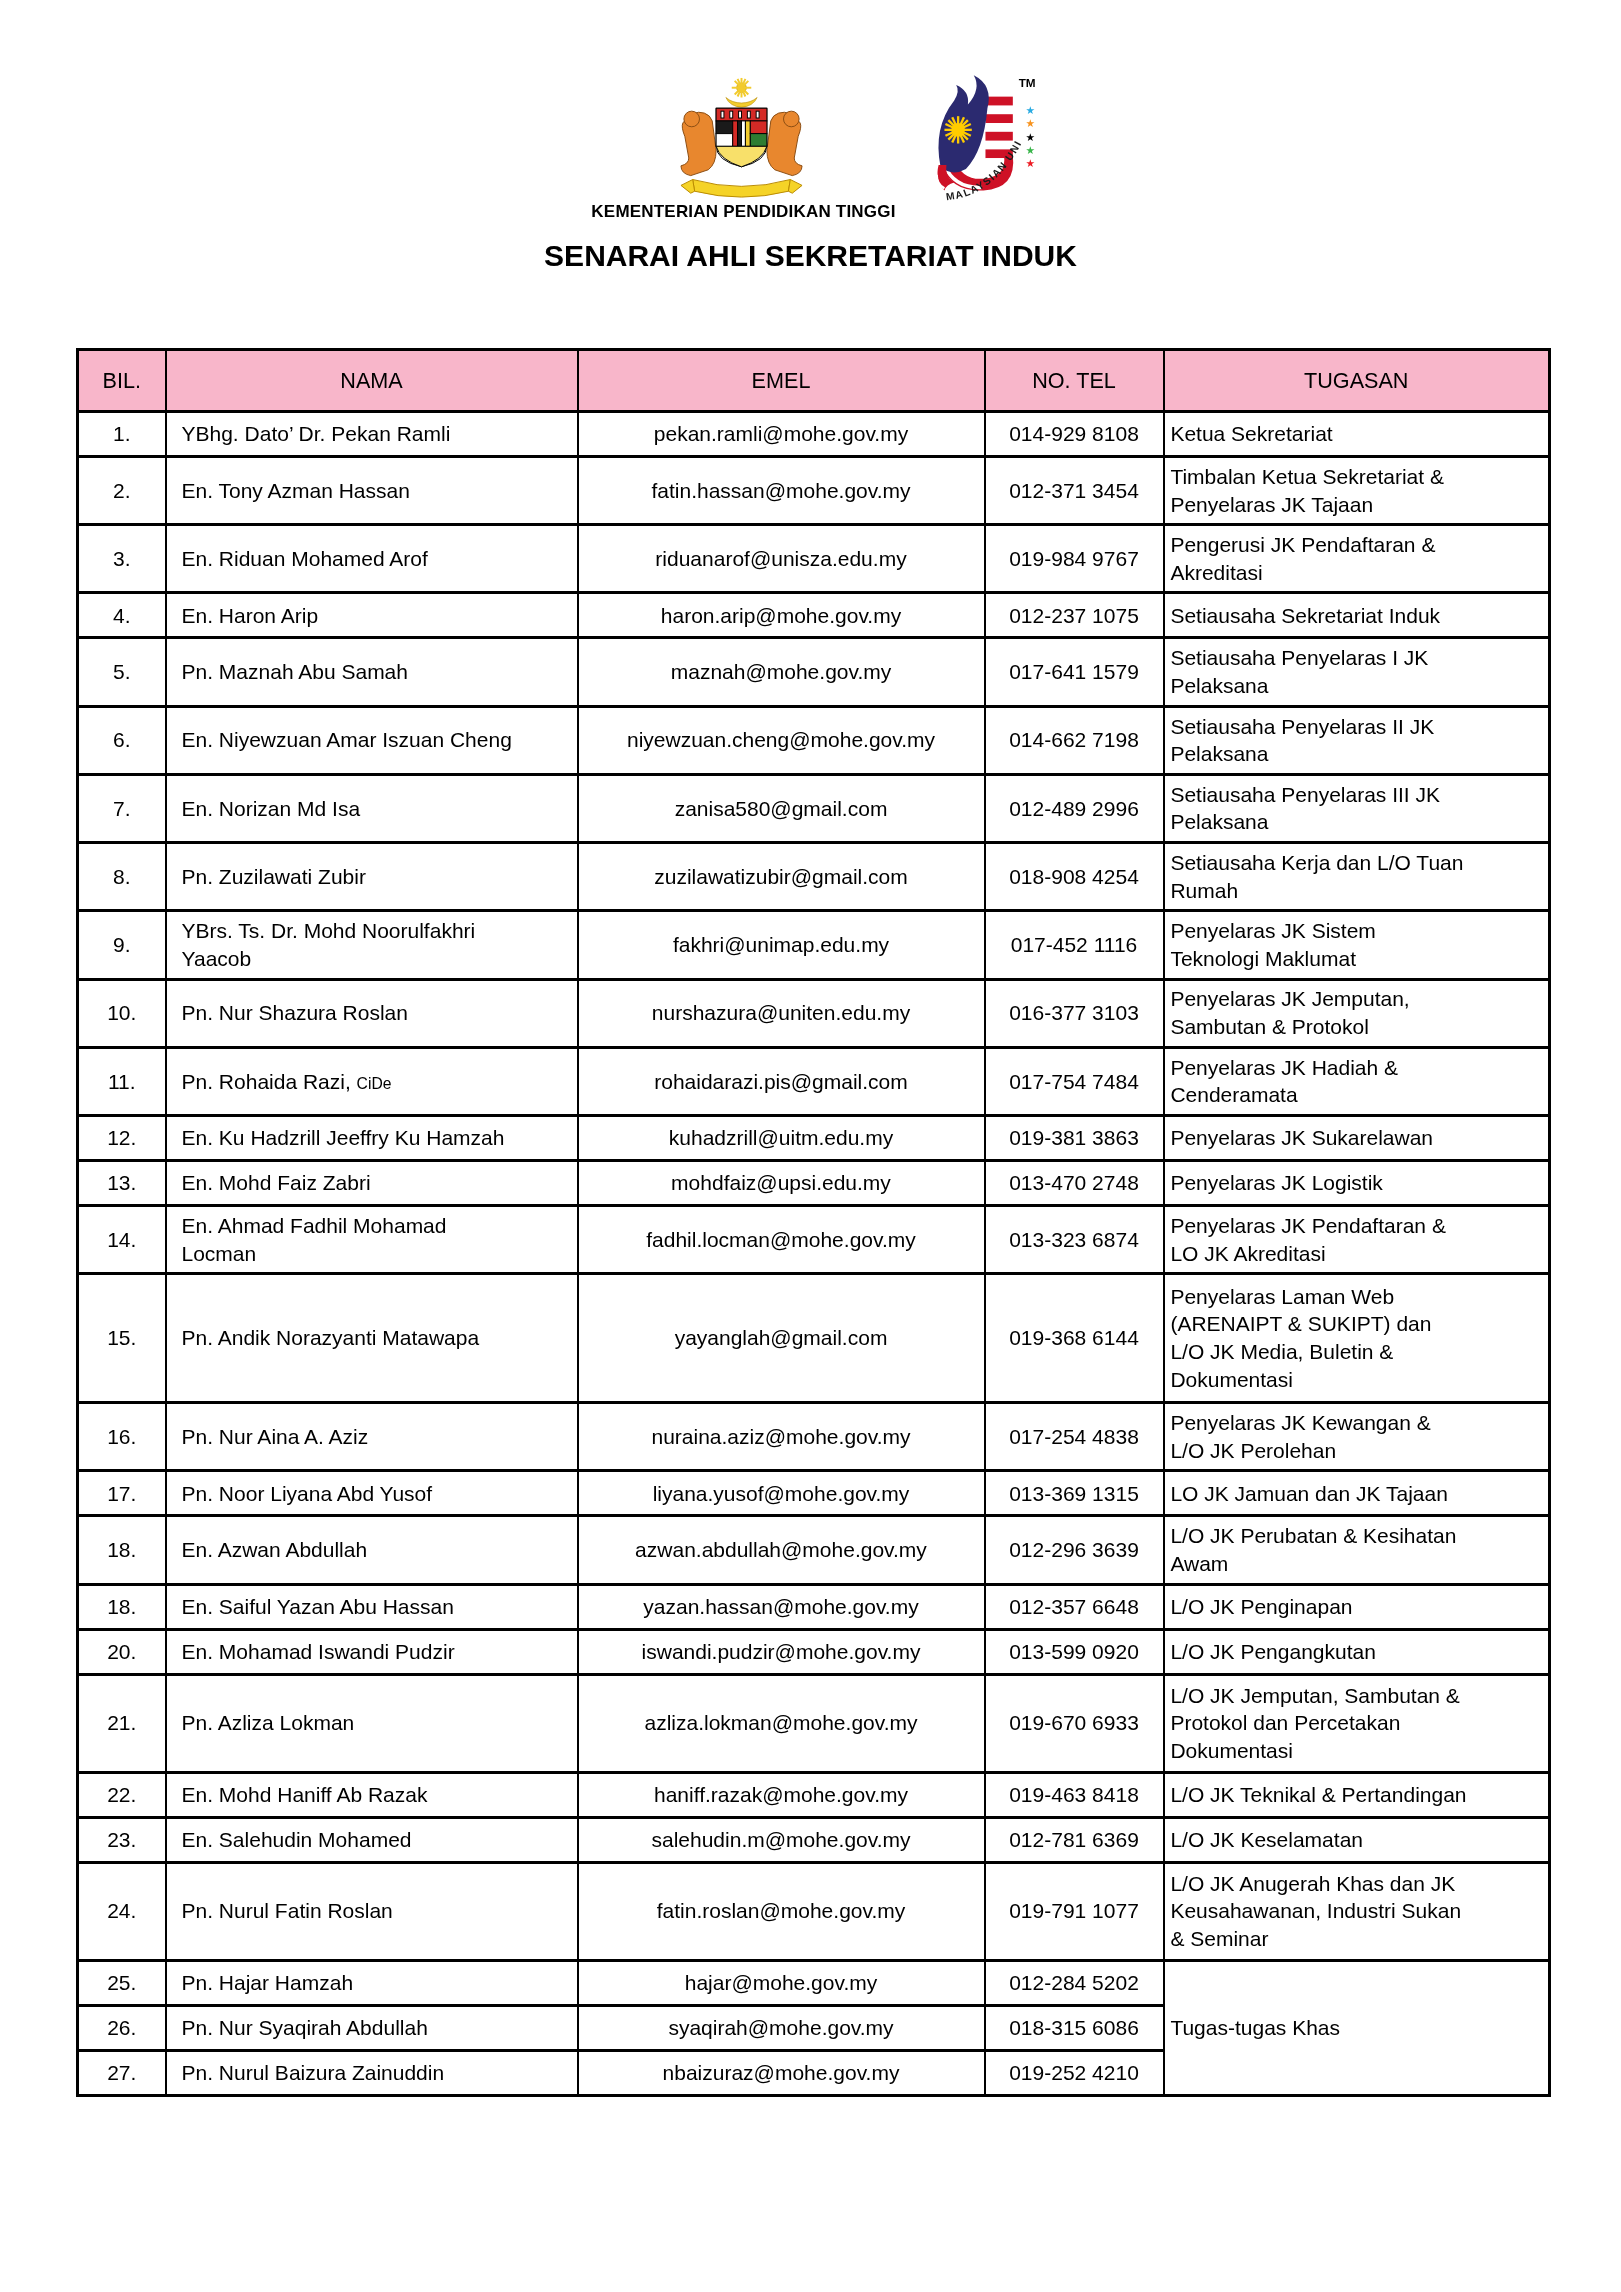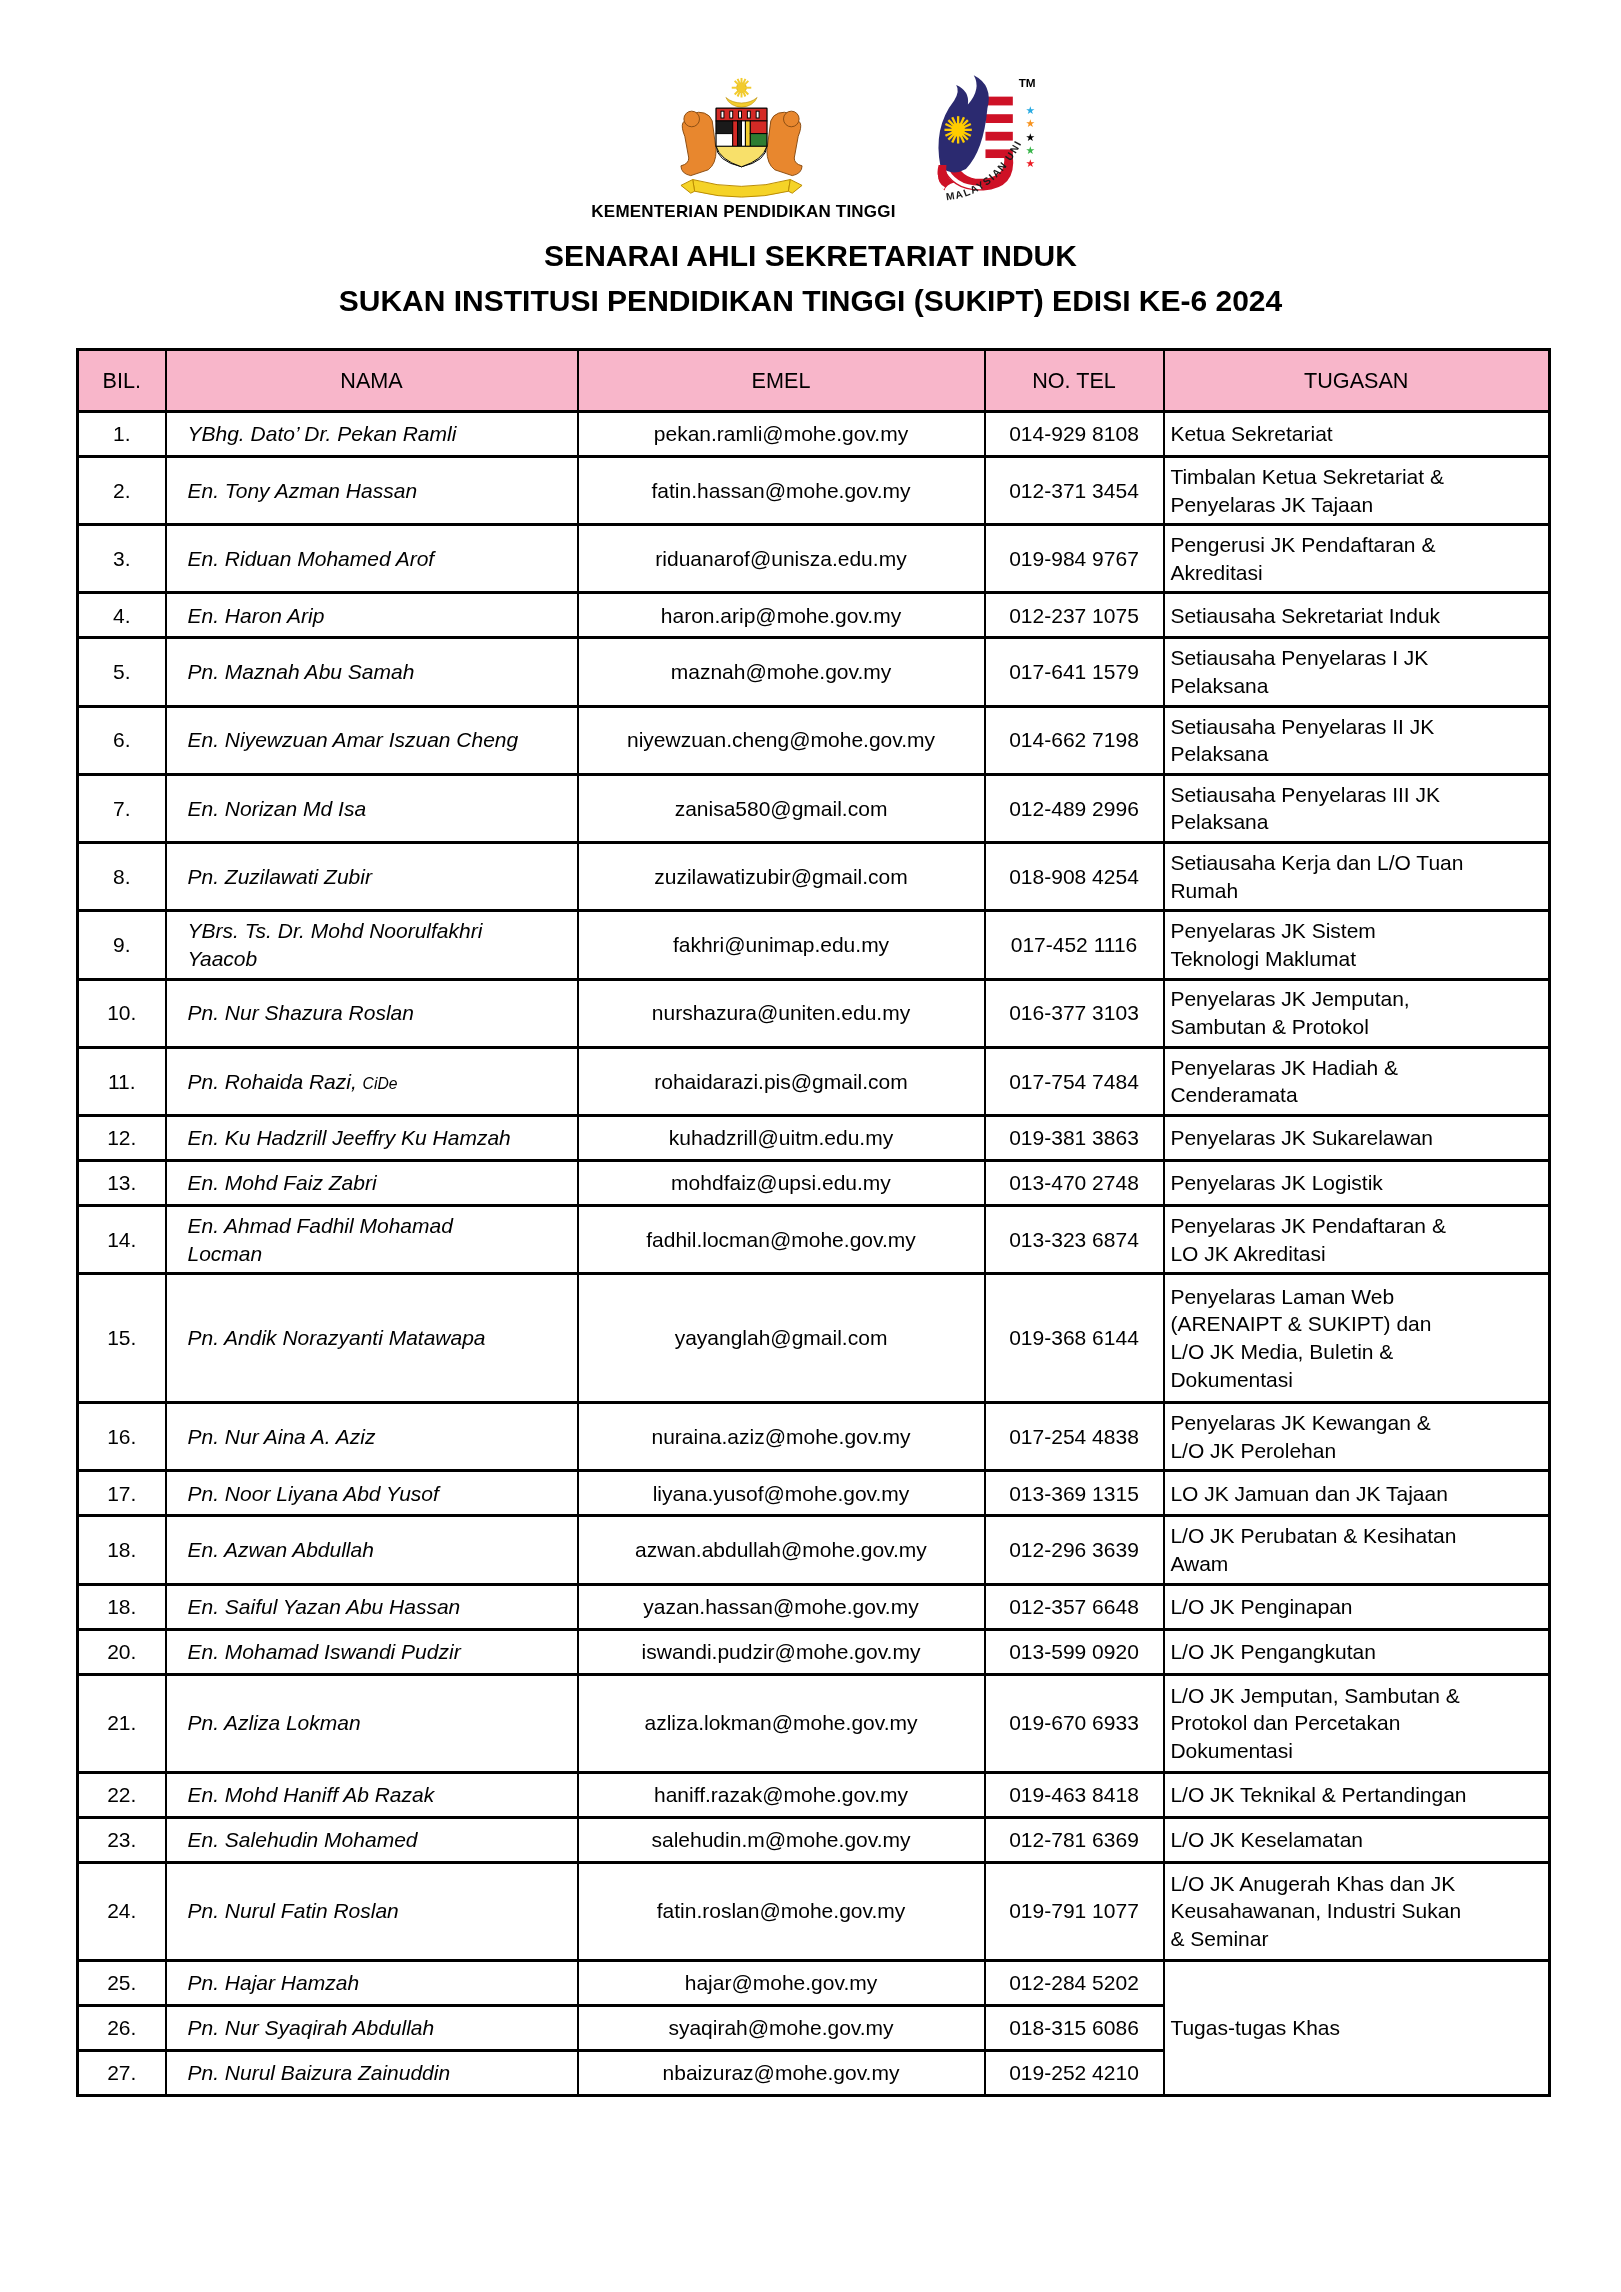--- a/index.html
+++ b/index.html
@@ -25,21 +25,21 @@
   .doc-table th, .doc-table td {
     border-left:2px solid #000; border-right:2px solid #000;
     border-top:3.4px solid #000; border-bottom:3.4px solid #000;
     vertical-align:middle; overflow:hidden;
   }
   .doc-table th {
     font-size:21.6px; font-weight:normal; height:57px; text-align:center;
   }
   .doc-table td { font-size:21px; line-height:1.32; padding:4.9px 5.9px; }
   td.c-bil { text-align:center; }
-  td.c-nama { text-align:left; padding-left:21px; padding-right:7.8px; white-space:pre-line;font-style:italic; }
+  td.c-nama { text-align:left; padding-left:15px; padding-right:7.8px; white-space:pre-line; }
   td.c-emel { text-align:center; }
   td.c-tel { text-align:center; }
   td.c-tugasan { text-align:left; white-space:pre-line; }
   .name-suffix { font-size:15.7px; }
 </style>
 </head>
 <body>
 
 <div class="logo-jata">
   <svg width="145" height="125" viewBox="0 0 148 128">
@@ -139,21 +139,20 @@
         <text x="112" y="57.5" fill="#F7931E">★</text>
         <text x="112" y="71" fill="#000000">★</text>
         <text x="112" y="84.5" fill="#39B54A">★</text>
         <text x="112" y="98" fill="#ED1C24">★</text>
       </g>
   </svg>
 </div>
 
 <div class="doc-title">
   <div>SENARAI AHLI SEKRETARIAT INDUK</div>
-  <div>SUKAN INSTITUSI PENDIDIKAN TINGGI (SUKIPT) EDISI KE-6 2024</div>
 </div>
 
 <table class="doc-table">
   <colgroup>
     <col style="width:88px">
       <col style="width:412px">
       <col style="width:407px">
       <col style="width:179px">
       <col style="width:386px">
   </colgroup>

